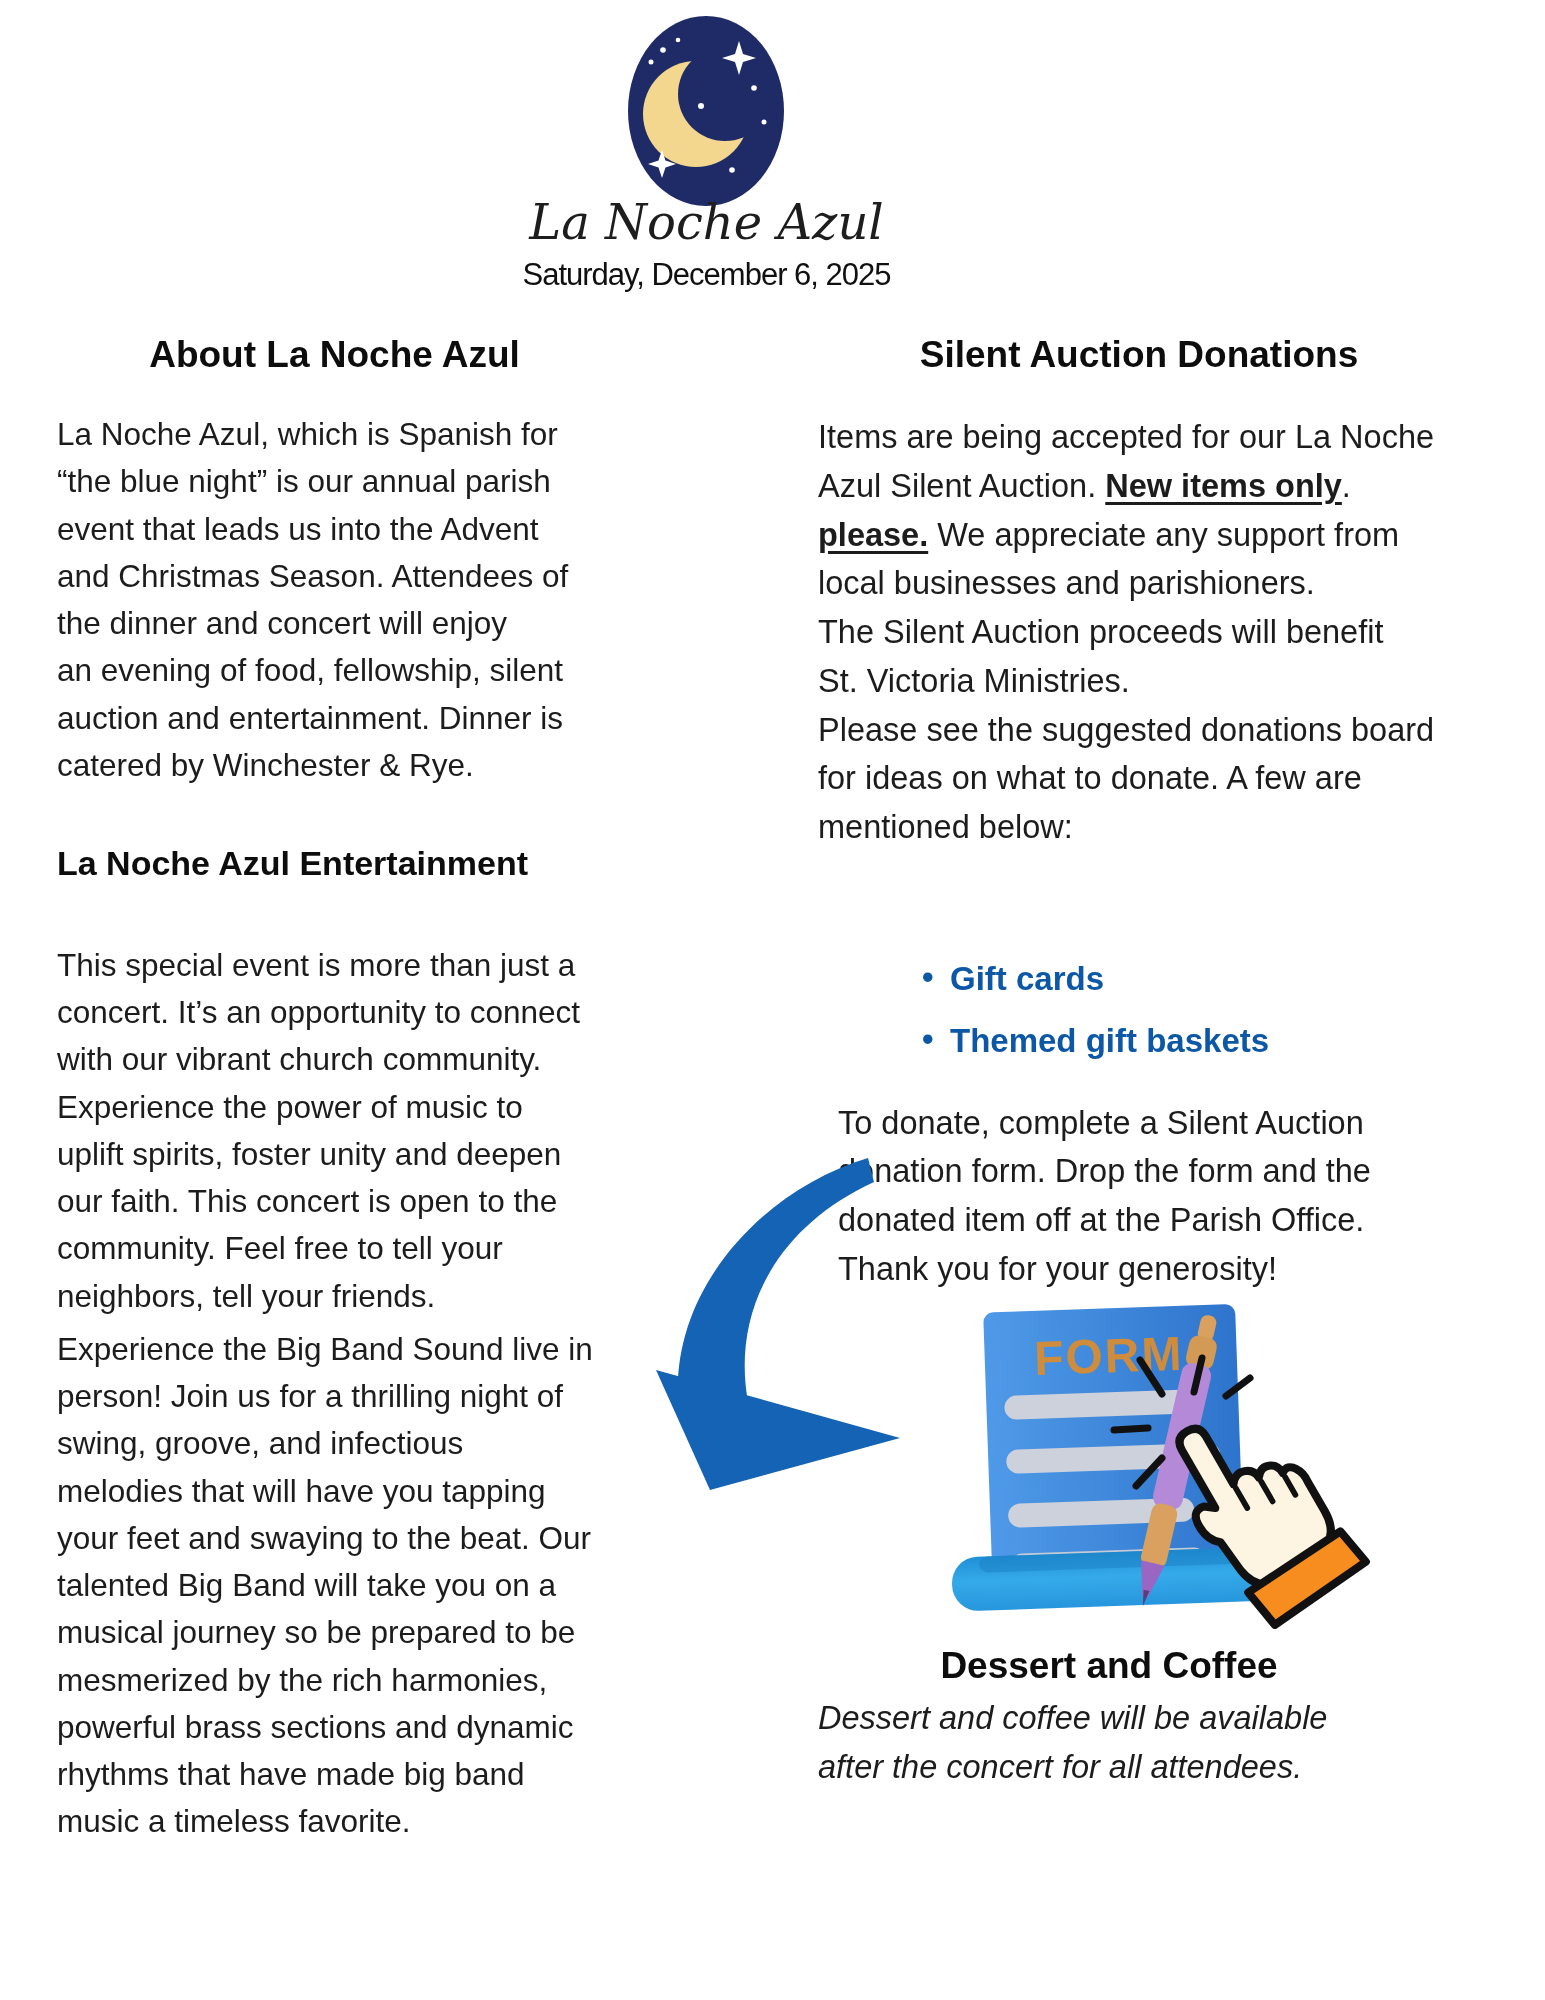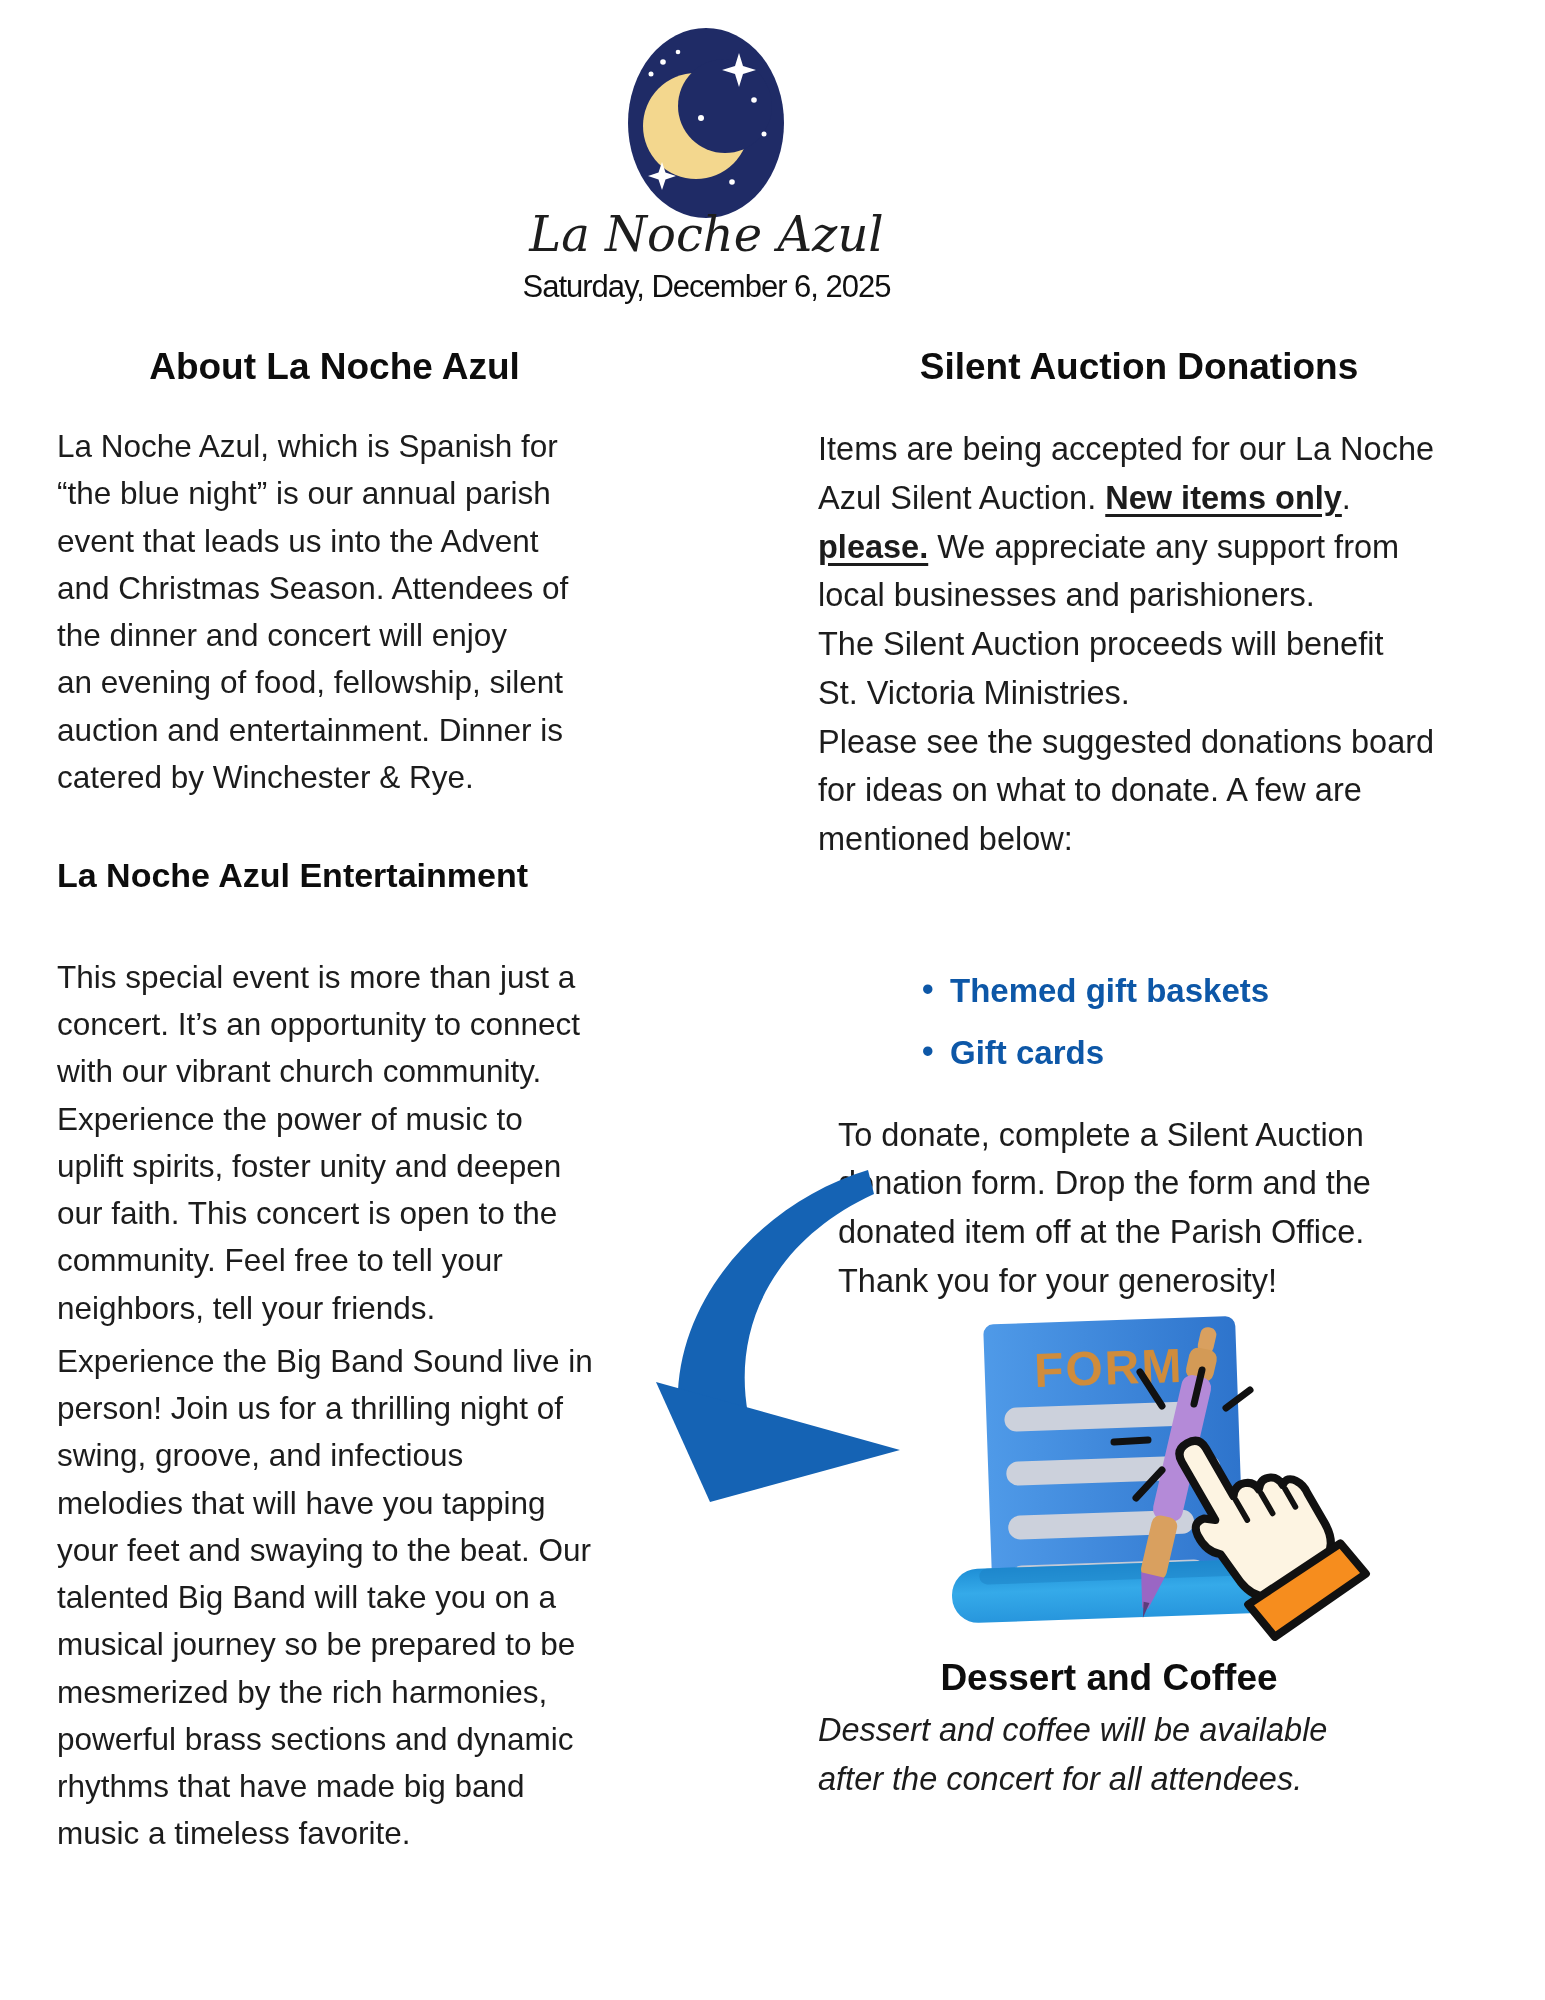--- a/index.html
+++ b/index.html
@@ -8,21 +8,21 @@
     width:1545px;height:2000px;
     margin:0 auto;
     background:#ffffff;
     overflow:hidden;
     font-family:"Liberation Sans","DejaVu Sans",sans-serif;
     color:#1b1b1b;
   }
   
   .header-inner{
     width:max-content;margin:0 auto;position:relative;left:-66px;
-    text-align:center;padding-top:26px;
+    text-align:center;padding-top:14px;
   }
   .logo{display:block;margin:0 auto;width:162px;height:194px;}
   .script-title{
     font-family:"DejaVu Serif","Liberation Serif",serif;
     font-style:italic;font-size:48px;line-height:1.1;
     margin-top:-12px;color:#1d1d1d;
   }
   .date{font-size:31px;letter-spacing:-1px;margin-top:8px;color:#101010;}
   
   .columns{display:flex;gap:116px;padding-left:57px;margin-top:40px;}
@@ -120,22 +120,22 @@
 Azul Silent Auction. </span><span class="bu">New items only</span><span>.</span><span class="bu">
 please.</span><span> We appreciate any support from
 local businesses and parishioners.
 The Silent Auction proceeds will benefit
 St. Victoria Ministries.
 Please see the suggested donations board
 for ideas on what to donate. A few are
 mentioned below:</span></p>
 
       <ul class="bullets">
+        <li>Gift cards</li>
         <li>Themed gift baskets</li>
-        <li>Gift cards</li>
       </ul>
 
       <p class="body preline donate">To donate, complete a Silent Auction
 donation form. Drop the form and the
 donated item off at the Parish Office.
 Thank you for your generosity!</p>
 
       <div class="graphic">
         <svg class="arrow" viewBox="0 0 302 344" aria-hidden="true">
           <path d="M262,10 C150,44 56,152 74,270 L142,254 C126,166 168,80 268,34 Z" fill="#1563b4"></path>

